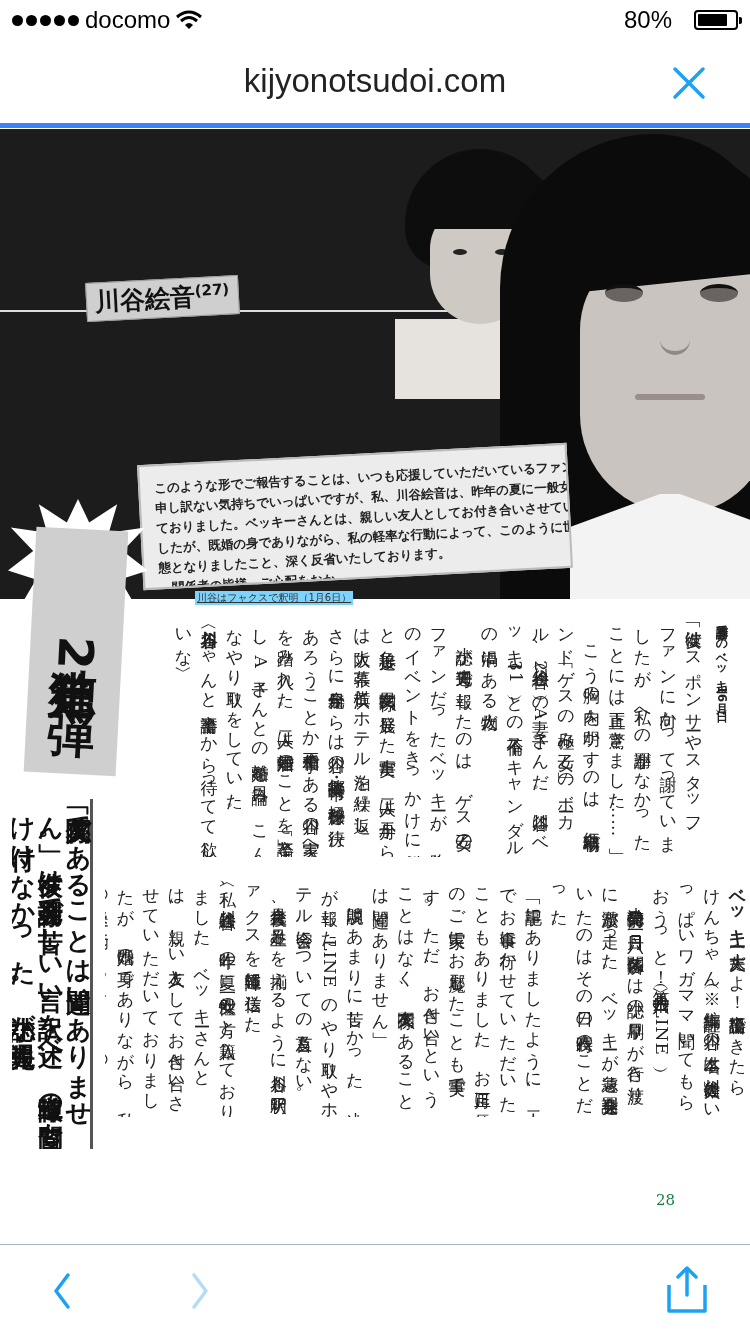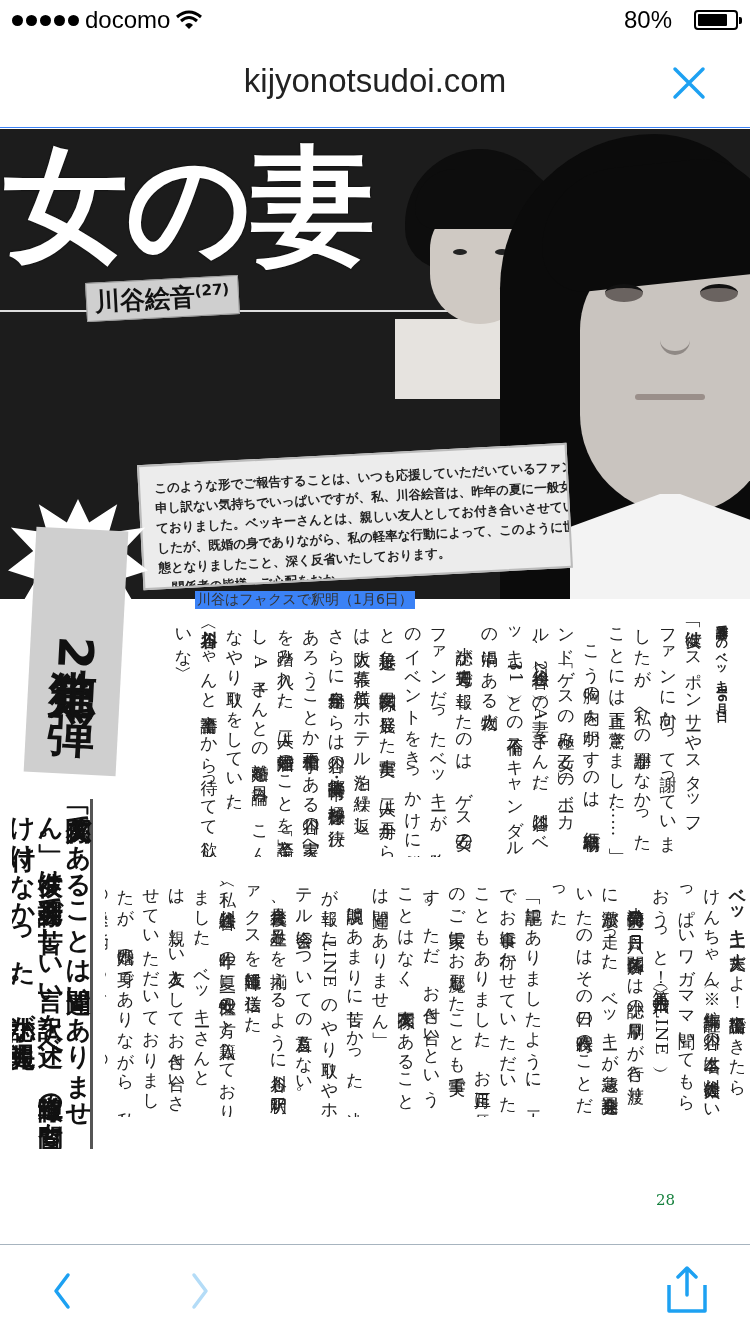--- a/index.html
+++ b/index.html
@@ -11,21 +11,21 @@
   .status-left { display: flex; align-items: center; gap: 6px; }
   .signal { display: flex; gap: 3px; }
   .signal span { width: 11px; height: 11px; border-radius: 50%; background: #000; display: inline-block; }
   .status-time { position: absolute; left: 0; right: 0; text-align: center; font-weight: bold; pointer-events: none; }
   .status-right { display: flex; align-items: center; gap: 22px; }
   .battery { width: 44px; height: 20px; border: 2px solid #000; border-radius: 4px; position: relative; padding: 2px; }
   .battery .fill { width: 80%; height: 100%; background: #000; border-radius: 1px; }
   .battery:after { content: ""; position: absolute; right: -6px; top: 5px; width: 3px; height: 7px; background: #000; border-radius: 0 2px 2px 0; }
 
   
-  .nav-bar { position: absolute; left: 0; top: 40px; width: 750px; height: 88px; border-bottom: 1px solid #3b82f6; }
+  .nav-bar { position: absolute; left: 0; top: 40px; width: 750px; height: 88px; border-bottom: 5px solid #3b82f6; }
   .nav-title { position: absolute; left: 0; right: 0; top: 22px; text-align: center; font-size: 33px; color: #222; font-family: "Liberation Sans", sans-serif; }
   .close-btn { position: absolute; right: 44px; top: 26px; width: 34px; height: 34px; cursor: pointer; }
 
   
   .content { position: absolute; left: 0; top: 129px; width: 750px; height: 1115px; overflow: hidden; background: #fff; }
   .hero { position: absolute; left: 0; top: 0; width: 750px; height: 470px; background: #1c1c1c; overflow: hidden; }
   .hero-line { position: absolute; left: 0; top: 181px; width: 560px; height: 2px; background: #ddd; }
   .headline-1 { position: absolute; left: 4px; top: 14px; font-size: 124px; font-weight: bold; color: #fff; letter-spacing: -2px; line-height: 1; font-family: "DejaVu Sans", sans-serif; white-space: nowrap; text-shadow: 0 0 2px #000; z-index: 5; }
   .headline-2 { position: absolute; left: 4px; top: 196px; font-size: 126px; font-weight: bold; color: #fff; letter-spacing: -2px; line-height: 1; font-family: "DejaVu Sans", sans-serif; white-space: nowrap; z-index: 5; text-shadow: 0 0 3px #000; }
   .name-tag { position: absolute; left: 86px; top: 150px; background: #cfcfcf; color: #111; font-weight: bold; font-size: 25px; padding: 2px 8px; transform: rotate(-3deg); z-index: 6; border: 1px solid #999; white-space: nowrap; }
@@ -47,21 +47,21 @@
   .woman-nose { position: absolute; left: 180px; top: 205px; width: 30px; height: 16px; border-bottom: 4px solid #8f8985; border-radius: 0 0 15px 15px; }
   .woman-collar { position: absolute; left: 90px; top: 360px; width: 200px; height: 110px; background: #f3f3f3; clip-path: polygon(0 30%, 45% 0, 55% 0, 100% 30%, 100% 100%, 0 100%); }
 
   .fax-card { position: absolute; left: 140px; top: 325px; width: 430px; height: 125px; background: #ececec; transform: rotate(-3deg); z-index: 7; padding: 12px 10px 0 14px; color: #222; font-size: 12.5px; font-weight: bold; line-height: 20px; border: 2px solid #bbb; overflow: hidden; font-family: "DejaVu Sans", sans-serif; }
   .fax-card p { white-space: nowrap; }
 
   .stamp { position: absolute; left: 30px; top: 400px; width: 92px; height: 245px; background: #cfcfcf; transform: rotate(3deg); z-index: 8; display: flex; flex-direction: column; align-items: center; justify-content: center; }
   .stamp-burst { position: absolute; left: 8px; top: 370px; width: 140px; height: 130px; background: #fff; z-index: 7; clip-path: polygon(50% 0,58% 18%,78% 4%,72% 26%,98% 22%,82% 40%,100% 55%,80% 62%,92% 84%,70% 76%,62% 100%,50% 82%,38% 100%,30% 76%,8% 84%,20% 62%,0 55%,18% 40%,2% 22%,28% 26%,22% 4%,42% 18%); }
   .stamp-text { writing-mode: vertical-rl; font-size: 48px; font-weight: bold; color: #111; line-height: 1; letter-spacing: 2px; }
 
-  .caption { position: absolute; left: 195px; top: 462px; font-size: 14px; color: #333; z-index: 9; background: #3b82f6; padding: 0 2px; }
+  .caption { position: absolute; left: 195px; top: 462px; font-size: 10px; color: #333; z-index: 9; background: #7dd3fc; padding: 0 2px; text-decoration: underline; }
 
   
   .article { position: absolute; writing-mode: vertical-rl; font-family: "DejaVu Serif", "Liberation Serif", serif; color: #222; font-size: 17px; line-height: 25.5px; letter-spacing: 1px; overflow: hidden; }
   .article p { margin: 0; }
   .article .bold { font-weight: bold; font-family: "DejaVu Sans", sans-serif; }
   .article .indent { text-indent: 1em; }
   .block-top { top: 488px; height: 240px; }
   .block-bot { top: 748px; height: 240px; }
   .photo-caption-v { position: absolute; left: 712px; top: 488px; writing-mode: vertical-rl; font-size: 12px; font-weight: bold; color: #222; height: 240px; line-height: 20px; font-family: "DejaVu Sans", sans-serif; }
 
@@ -124,21 +124,20 @@
       <div class="woman-hair"></div>
       <div class="woman-face"></div>
       <div class="woman-bang"></div>
       <div class="woman-eye" style="left:125px"></div>
       <div class="woman-eye" style="left:220px"></div>
       <div class="woman-nose"></div>
       <div class="woman-mouth"></div>
       <div class="woman-collar"></div>
     </div>
     <div class="hero-line"></div>
-    <div class="headline-1">女の妻</div>
     <div class="name-tag"><span>川谷絵音</span><span class="age">(27)</span></div>
 
     <div class="fax-card">
       <p>このような形でご報告することは、いつも応援していただいているファンの皆様に対して、</p>
       <p>申し訳ない気持ちでいっぱいですが、私、川谷絵音は、昨年の夏に一般女性の方と入籍し</p>
       <p>ておりました。ベッキーさんとは、親しい友人としてお付き合いさせていただいておりま</p>
       <p>したが、既婚の身でありながら、私の軽率な行動によって、このように世間を騒がせる</p>
       <p>態となりましたこと、深く反省いたしております。</p>
       <p>…関係者の皆様、ご心配をおか…</p>
     </div>

